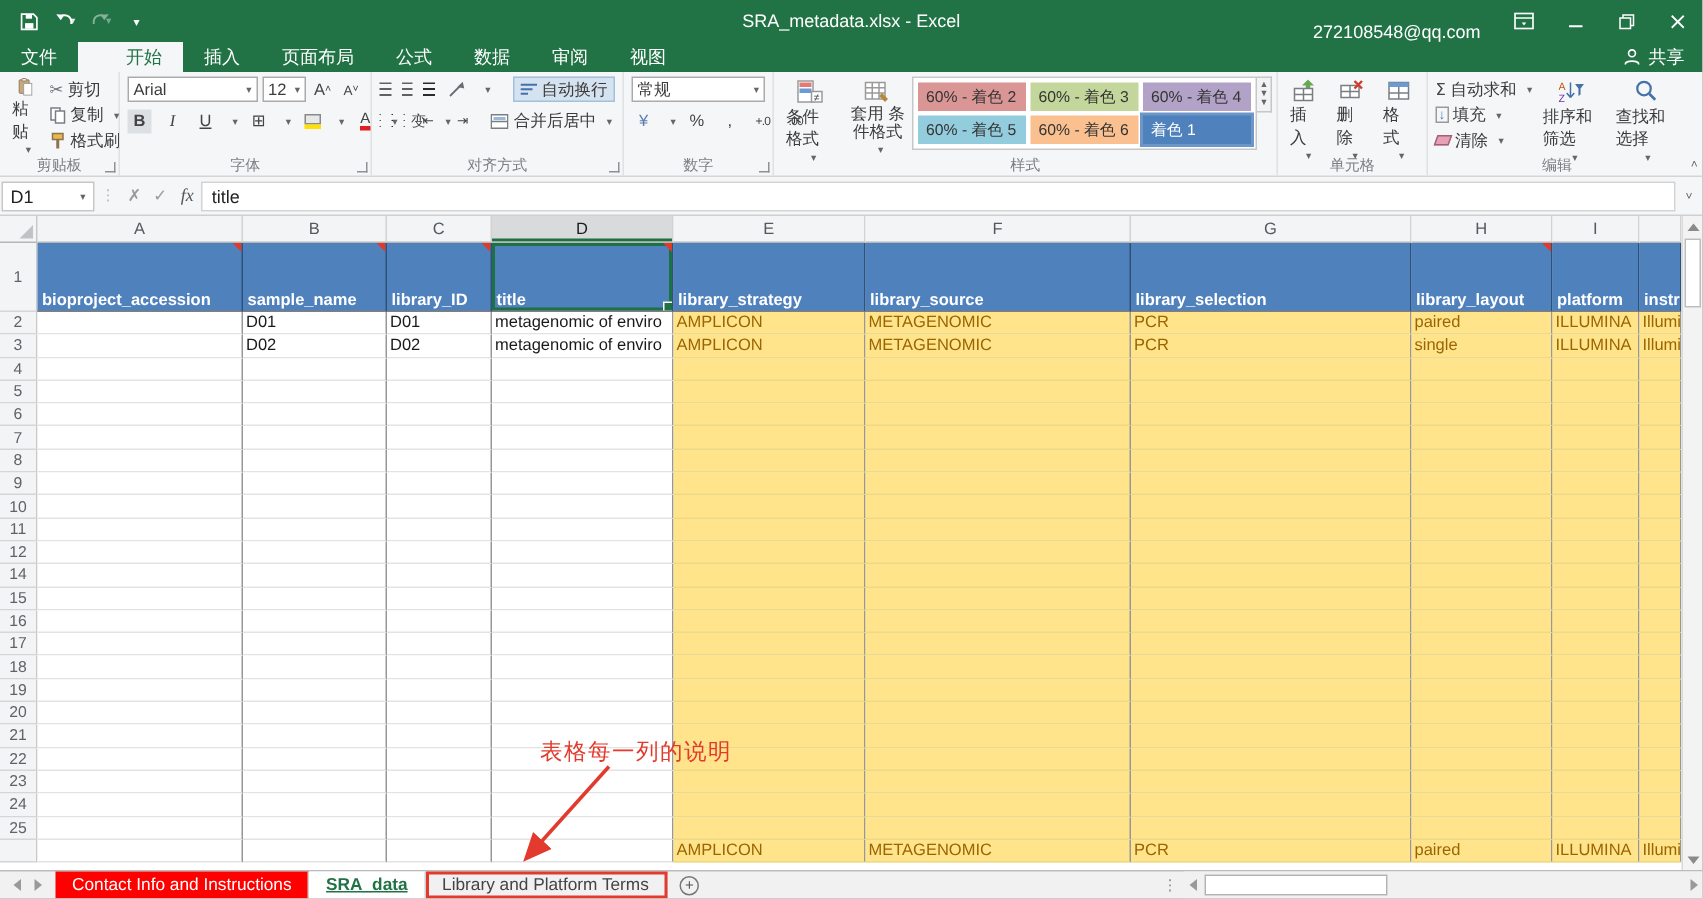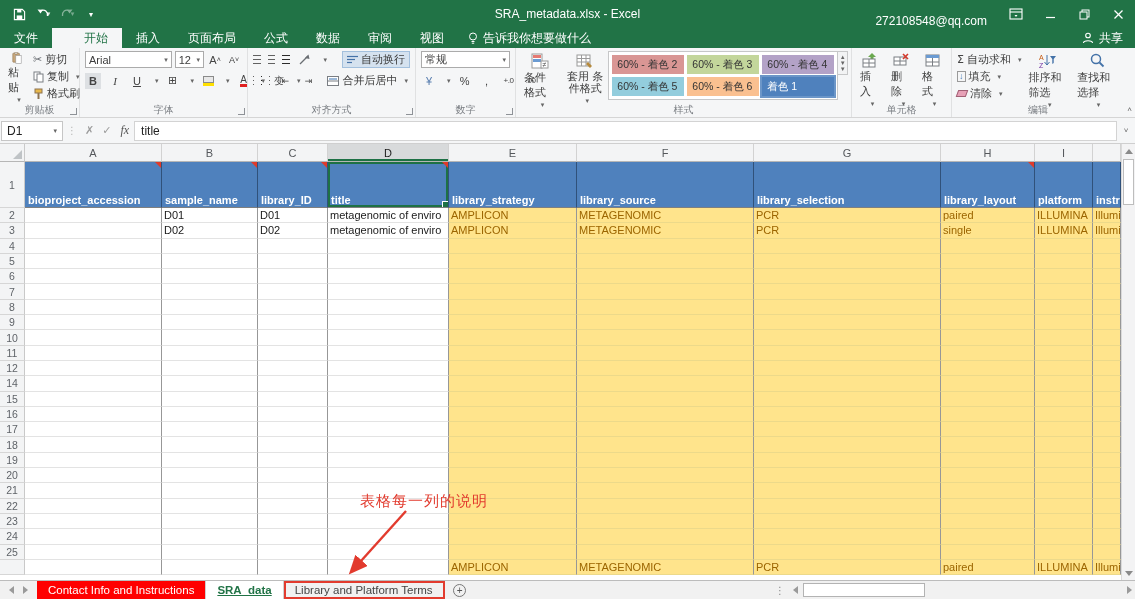--- a/index.html
+++ b/index.html
@@ -169,28 +169,20 @@
 
   <div class="tabrow">
     <div class="rtab">文件</div>
     <div class="rtab active">开始</div>
     <div class="rtab">插入</div>
     <div class="rtab">页面布局</div>
     <div class="rtab">公式</div>
     <div class="rtab">数据</div>
     <div class="rtab">审阅</div>
     <div class="rtab">视图</div>
-    <div class="tellme">
-      <svg width="10" height="13" viewBox="0 0 10 13">
-          <circle cx="5" cy="4.5" r="3.5" fill="none" stroke="#fff" stroke-width="1"></circle>
-          <line x1="3.5" y1="9.5" x2="6.5" y2="9.5" stroke="#fff" stroke-width="1"></line>
-          <line x1="3.8" y1="11.2" x2="6.2" y2="11.2" stroke="#fff" stroke-width="1"></line>
-        </svg>
-      <span>告诉我你想要做什么</span>
-    </div>
     <div class="share">
       <svg width="12" height="12" viewBox="0 0 12 12">
           <circle cx="6" cy="3.5" r="2.3" fill="none" stroke="#fff" stroke-width="1.1"></circle>
           <path d="M1.5 11 C1.5 8 10.5 8 10.5 11" fill="none" stroke="#fff" stroke-width="1.1"></path>
         </svg>
       <span>共享</span>
     </div>
   </div>
 
   <div class="ribbon">

